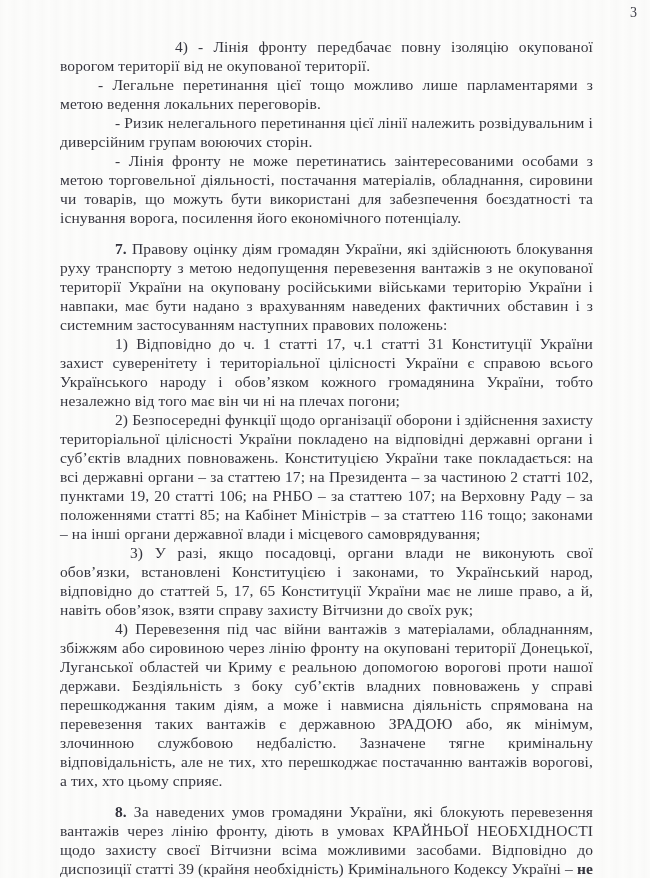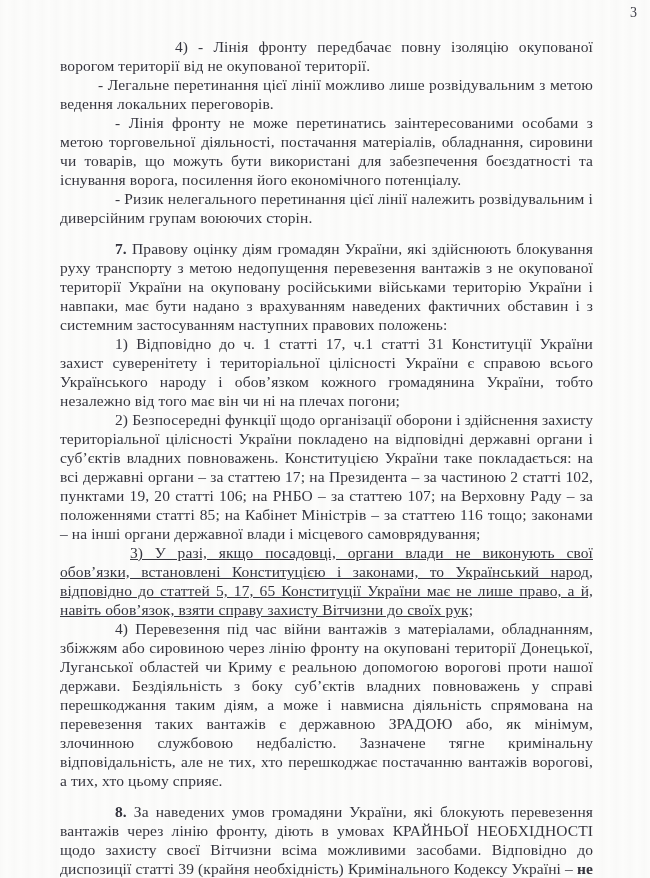--- a/index.html
+++ b/index.html
@@ -32,34 +32,34 @@
     width: 533px;
     text-align: justify;
     font-size: 15.5px;
     line-height: 19px;
     letter-spacing: 0.1px;
   }
   .para { margin: 0; }
   .indent-std  { text-indent: 55px; }
   .indent-deep { text-indent: 115px; }
   .indent-dash { text-indent: 38px; }
-  .indent-wide { text-indent: 70px; text-decoration: underline; }
+  .indent-wide { text-indent: 70px; }
   .gap-before  { margin-top: 12px; }
   .bold { font-weight: bold; }
 </style>
 </head>
 <body>
 
 <div class="page">
   <div class="page-number">3</div>
   <div class="content">
       <p class="para indent-deep"><span>4) - Лінія фронту передбачає повну ізоляцію окупованої ворогом території від не окупованої території.</span></p>
-      <p class="para indent-dash"><span>- Легальне перетинання цієї лінії можливо лише розвідувальним з метою ведення локальних переговорів.</span></p>
+      <p class="para indent-dash"><span>- Легальне перетинання цієї тощо можливо лише парламентарями з метою ведення локальних переговорів.</span></p>
+      <p class="para indent-std"><span>- Ризик нелегального перетинання цієї лінії належить розвідувальним і диверсійним групам воюючих сторін.</span></p>
       <p class="para indent-std"><span>- Лінія фронту не може перетинатись заінтересованими особами з метою торговельної діяльності, постачання матеріалів, обладнання, сировини чи товарів, що можуть бути використані для забезпечення боєздатності та існування ворога, посилення його економічного потенціалу.</span></p>
-      <p class="para indent-std"><span>- Ризик нелегального перетинання цієї лінії належить розвідувальним і диверсійним групам воюючих сторін.</span></p>
       <p class="para indent-std gap-before"><span class="bold">7.</span><span> Правову оцінку діям громадян України, які здійснюють блокування руху транспорту з метою недопущення перевезення вантажів з не окупованої території України на окуповану російськими військами територію України і навпаки, має бути надано з врахуванням наведених фактичних обставин і з системним застосуванням наступних правових положень:</span></p>
       <p class="para indent-std"><span>1) Відповідно до ч. 1 статті 17, ч.1 статті 31 Конституції України захист суверенітету і територіальної цілісності України є справою всього Українського народу і обов’язком кожного громадянина України, тобто незалежно від того має він чи ні на плечах погони;</span></p>
       <p class="para indent-std"><span>2) Безпосередні функції щодо організації оборони і здійснення захисту територіальної цілісності України покладено на відповідні державні органи і суб’єктів владних повноважень. Конституцією України таке покладається: на всі державні органи – за статтею 17; на Президента – за частиною 2 статті 102, пунктами 19, 20 статті 106; на РНБО – за статтею 107; на Верховну Раду – за положеннями статті 85; на Кабінет Міністрів – за статтею 116 тощо; законами – на інші органи державної влади і місцевого самоврядування;</span></p>
       <p class="para indent-wide"><span>3) У разі, якщо посадовці, органи влади не виконують свої обов’язки, встановлені Конституцією і законами, то Український народ, відповідно до статтей 5, 17, 65 Конституції України має не лише право, а й, навіть обов’язок, взяти справу захисту Вітчизни до своїх рук;</span></p>
       <p class="para indent-std"><span>4) Перевезення під час війни вантажів з матеріалами, обладнанням, збіжжям або сировиною через лінію фронту на окуповані території Донецької, Луганської областей чи Криму є реальною допомогою ворогові проти нашої держави. Бездіяльність з боку суб’єктів владних повноважень у справі перешкоджання таким діям, а може і навмисна діяльність спрямована на перевезення таких вантажів є державною ЗРАДОЮ або, як мінімум, злочинною службовою недбалістю. Зазначене тягне кримінальну відповідальність, але не тих, хто перешкоджає постачанню вантажів ворогові, а тих, хто цьому сприяє.</span></p>
       <p class="para indent-std gap-before"><span class="bold">8.</span><span> За наведених умов громадяни України, які блокують перевезення вантажів через лінію фронту, діють в умовах КРАЙНЬОЇ НЕОБХІДНОСТІ щодо захисту своєї Вітчизни всіма можливими засобами. Відповідно до диспозиції статті 39 (крайня необхідність) Кримінального Кодексу Україні – </span><span class="bold">не є злочином заподіяння шкоди правоохоронюваним інтересам у стані крайньої</span></p>
     </div>
 </div>
 
 </body></html>

